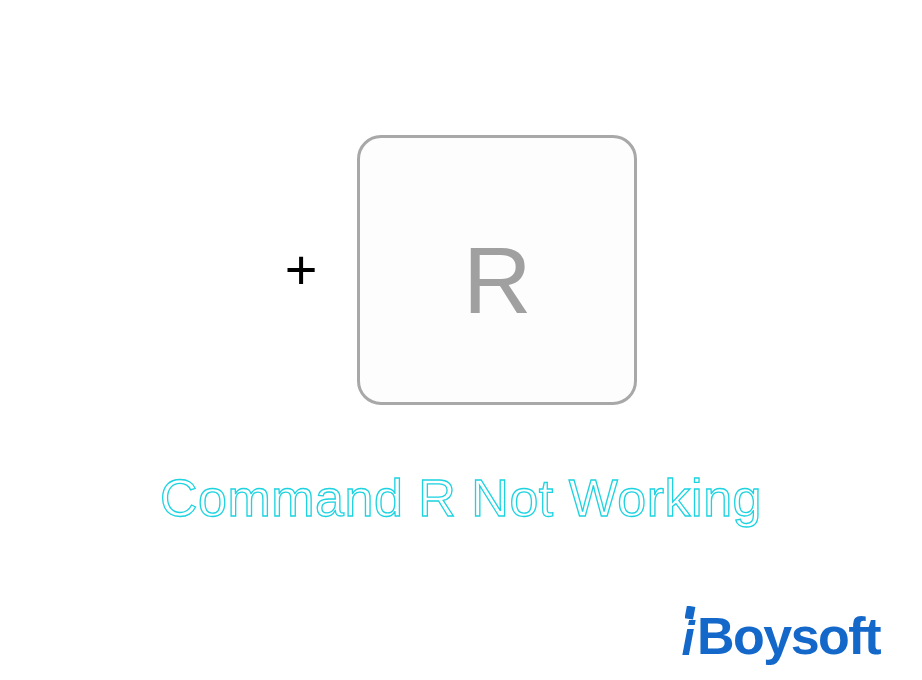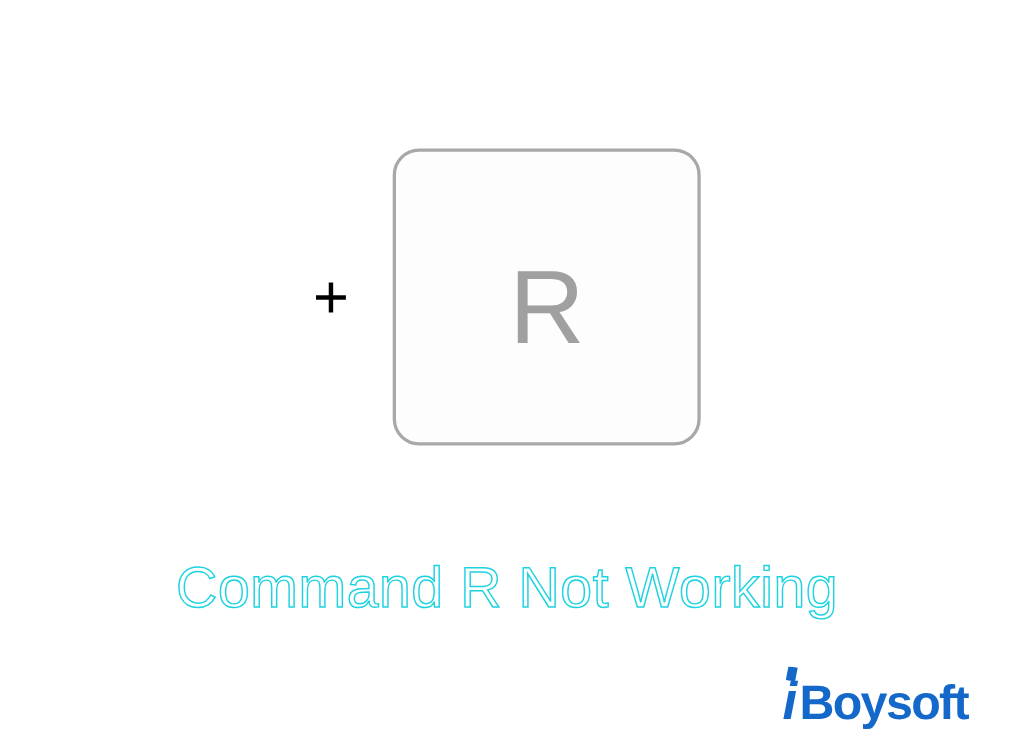--- a/index.html
+++ b/index.html
@@ -73,21 +73,20 @@
       top: 468px;
       left: 0;
       width: 100%;
       text-align: center;
       font-size: 52px;
       font-weight: 400;
       letter-spacing: 0.5px;
       color: transparent;
       -webkit-text-stroke: 1.3px #1ed3e0;
       font-family: "Helvetica Neue", Arial, sans-serif;
-      margin-top: 37px;
     }
     .logo {
       position: absolute;
       right: 42px;
       bottom: 22px;
       display: flex;
       align-items: flex-end;
       gap: 2px;
       font-family: Arial, sans-serif;
     }
@@ -103,21 +102,21 @@
       position: absolute;
       top: -14px;
       left: 3px;
       width: 12px;
       height: 14px;
       background: #1468c9;
       clip-path: polygon(20% 0, 90% 10%, 70% 100%, 0 90%);
     }
     .logo-rest {
       font-weight: 900;
-      font-size: 44px;
+      font-size: 52px;
       color: #1468c9;
       line-height: 0.85;
       letter-spacing: -1.5px;
     }
   </style>
 </head>
 <body>
 
 <div class="canvas">
 

